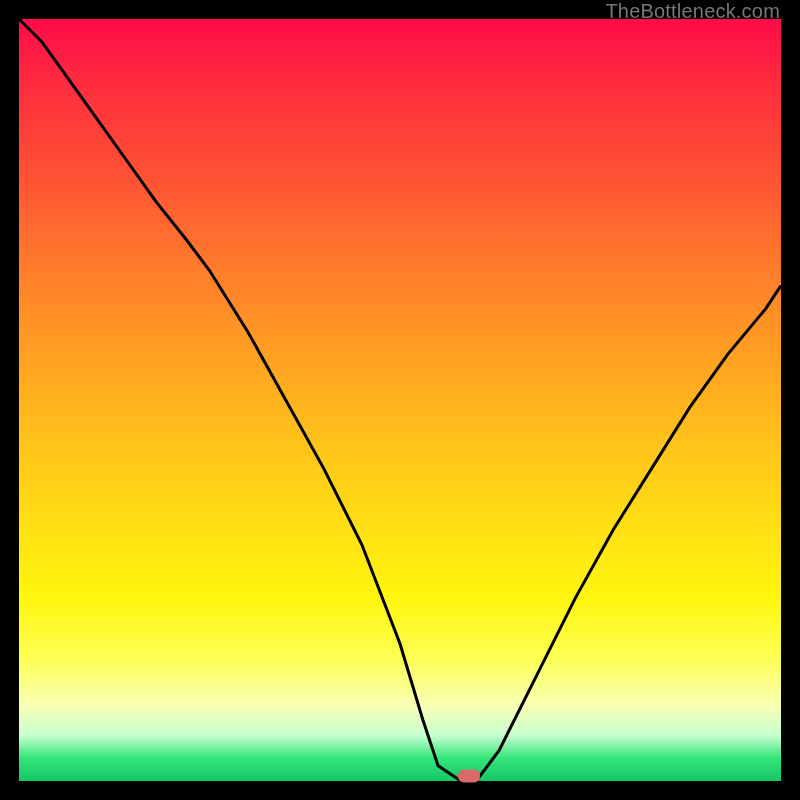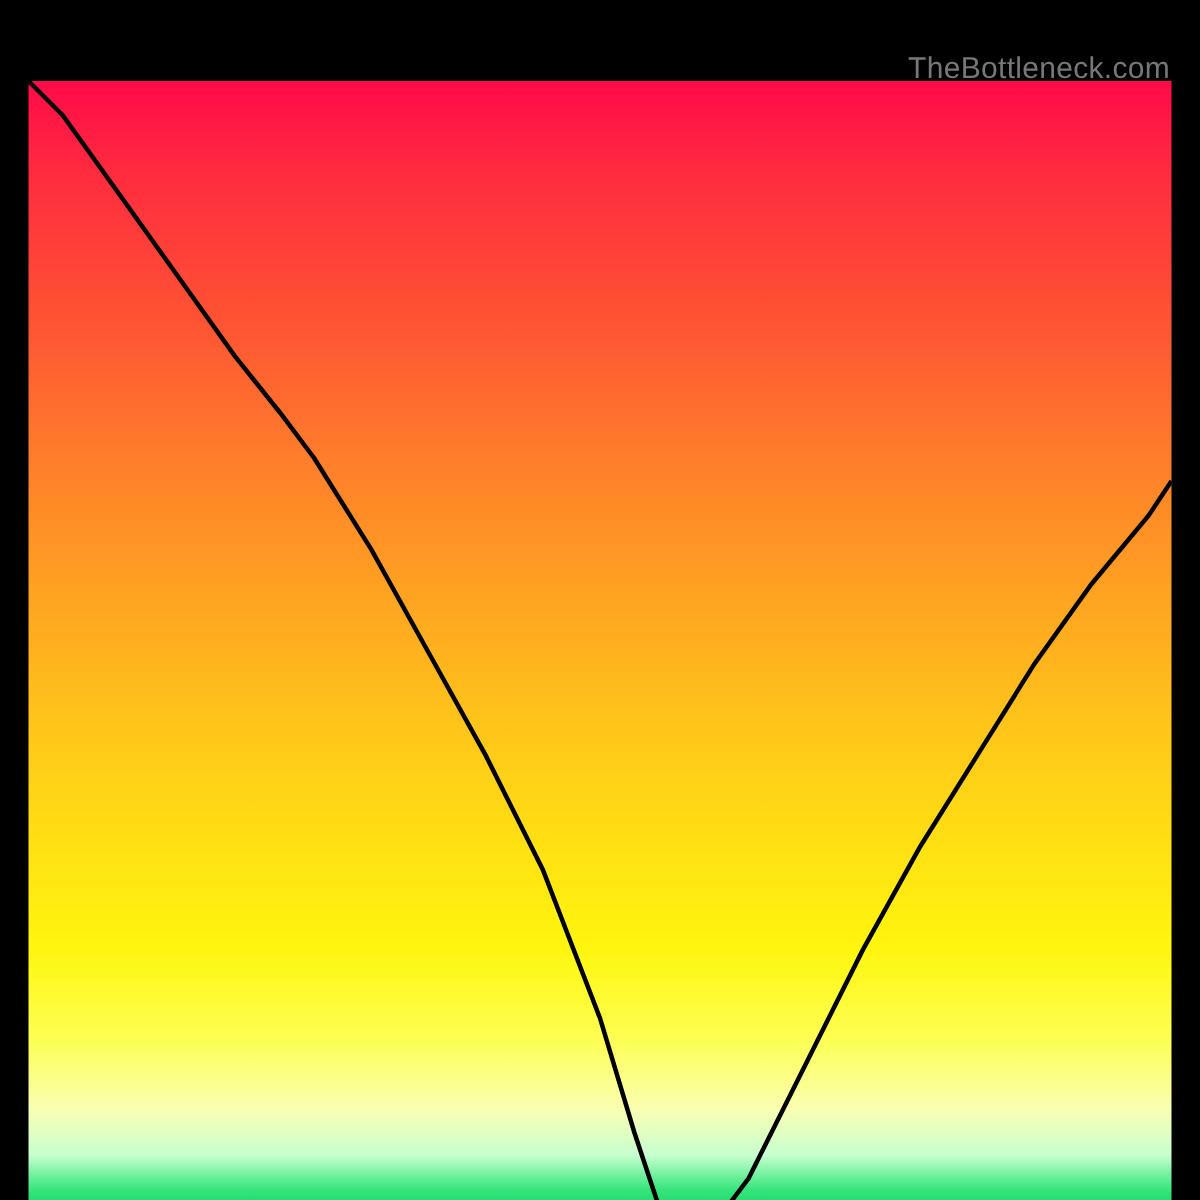--- a/index.html
+++ b/index.html
@@ -9,21 +9,20 @@
     height: 800px;
     background: #000;
     overflow: hidden;
     font-family: Arial, Helvetica, sans-serif;
   }
   .frame {
     position: relative;
     width: 800px;
     height: 712px;
     background: #000;
-    margin-top: 35px;
   }
   .plot-area {
     position: absolute;
     left: 19px;
     top: 19px;
     width: 762px;
     height: 762px;
     
     background: linear-gradient(to bottom,
       #ff0b49 0%,

